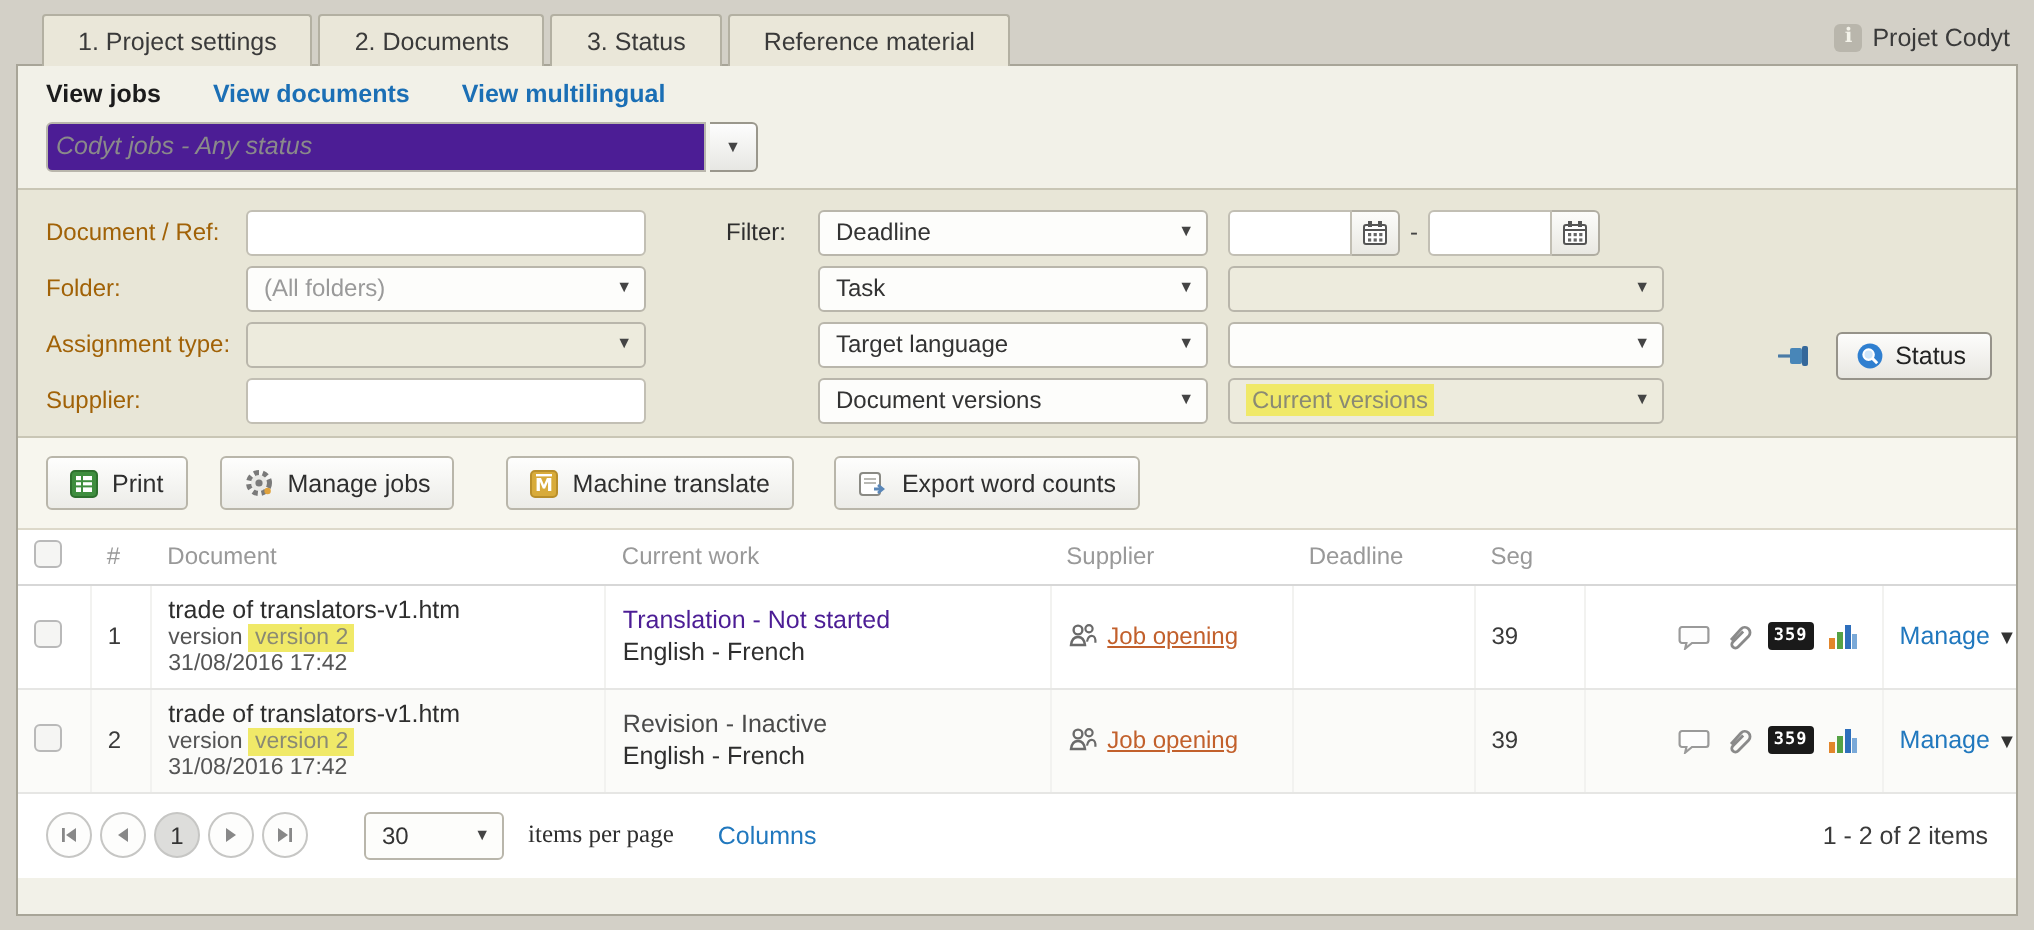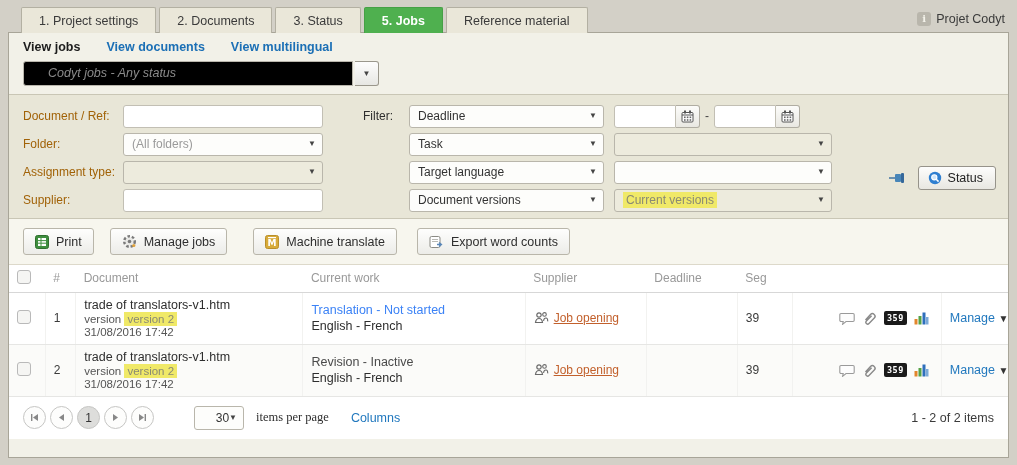--- a/index.html
+++ b/index.html
@@ -16,21 +16,21 @@
 
   
   .panel { position:absolute; top:32px; left:8px; right:8px; bottom:7px; background:#f2f1e8; border:1px solid #a8a598; }
 
   .subnav { display:flex; gap:26px; padding:7px 14px 4px; }
   .subnav .snav { font-weight:bold; font-size:12.5px; cursor:pointer; }
   .snav.current { color:#1c1c1c; }
   .snav.link { color:#1b6fb5; }
 
   .search-select-row { display:flex; align-items:center; padding:3px 14px 8px; }
-  .saved-search-box { width:330px; height:25px; background:#000000; border:1px solid #b9b6ac; border-radius:3px 0 0 3px; padding:4px 24px; color:#8a8a8a; font-style:italic; font-size:12.5px; }
+  .saved-search-box { width:330px; height:25px; background:#4c1d95; border:1px solid #b9b6ac; border-radius:3px 0 0 3px; padding:4px 4px; color:#8a8a8a; font-style:italic; font-size:12.5px; }
   .saved-search-btn { width:24px; height:25px; border:1px solid #9a978c; border-left:none; border-radius:0 3px 3px 0; background:linear-gradient(#fdfdfd,#e7e7e3); display:flex; align-items:center; justify-content:center; cursor:pointer; margin-left:2px; }
   .caret { font-size:8px; color:#444; line-height:1; }
 
   
   .filter-panel { background:#e8e6d7; border-top:1px solid #c9c6b5; border-bottom:1px solid #c9c6b5; padding:9px 14px 2px; position:relative; }
   .frow { display:flex; align-items:center; height:24px; margin-bottom:4px; }
   .flabel { width:100px; color:#a16207; }
   .fcell { width:200px; display:flex; }
   .filterword { width:46px; margin-left:40px; color:#2e2e2e; }
   .fprimary { width:195px; }
@@ -56,52 +56,51 @@
   table { border-collapse:collapse; table-layout:fixed; width:100%; background:#fff; }
   col.c-chk{width:36px} col.c-num{width:30px} col.c-doc{width:225px} col.c-work{width:220px} col.c-sup{width:120px} col.c-dead{width:90px} col.c-seg{width:55px} col.c-ico{width:147px} col.c-man{width:66px}
   thead td { height:27px; color:#999; font-size:12px; border-bottom:1px solid #d7d7d7; padding:0 8px; background:#fff; }
   tbody td { height:52px; border-bottom:1px solid #e6e6e4; border-right:1px solid #f2f2f0; padding:4px 8px; vertical-align:middle; }
   tbody td:last-child { border-right:none; }
   tbody tr.alt td { background:#fbfbf9; }
   .docname { color:#2e2e2e; font-size:12.5px; }
   .docver { color:#555; font-size:11.5px; margin:1px 0; }
   .docdate { color:#555; font-size:11.5px; }
   .work1 { font-size:12.5px; }
-  .work1.orange { color:#3b82f6; }
+  .work1.orange { color:#4c1d95; }
   .work1.gray { color:#4a4a4a; }
   .work2 { color:#2e2e2e; font-size:12.5px; margin-top:2px; }
   .supplier { display:flex; align-items:center; gap:5px; }
   .joblink { color:#c2602c; text-decoration:underline; cursor:pointer; font-size:12px; }
   .seg { color:#3a3a3a; }
   .icons-cell { display:flex; align-items:center; justify-content:flex-end; gap:7px; padding-right:4px; }
   .badge { background:#1a1a1a; color:#fff; font-family:"DejaVu Sans Mono", monospace; font-size:8.5px; font-weight:bold; padding:2px 3px; border-radius:2px; letter-spacing:.5px; }
   .manage { color:#2178be; font-size:12.5px; cursor:pointer; white-space:nowrap; }
   .manage .mcaret { color:#333; font-size:10px; }
   .chk { width:14px; height:14px; border:1px solid #b9b9b9; border-radius:3px; background:#f5f5f3; display:inline-block; cursor:pointer; }
 
   
   .pagination { display:flex; align-items:center; padding:9px 14px; background:#fff; }
   .pager { display:flex; gap:4px; align-items:center; }
   .pbtn { width:23px; height:23px; border-radius:50%; border:1px solid #c6c6c4; background:#fdfdfc; display:flex; align-items:center; justify-content:center; cursor:pointer; color:#888; }
   .pbtn.cur { background:#dddddb; color:#333; font-size:12px; }
-  .psize { margin-left:40px; width:50px; height:24px;justify-content:flex-end; }
+  .psize { margin-left:28px; width:70px; height:24px; }
   .ipp { margin-left:12px; color:#2e2e2e; font-size:12.5px;font-family:Liberation Serif, serif; }
   .columns-link { margin-left:22px; color:#2178be; font-size:12.5px; cursor:pointer; }
   .range { margin-left:auto; color:#3a3a3a; font-size:12.5px; }
 
   svg { display:block; }
 </style>
 </head>
 <body>
 
 <div class="tabstrip">
   <div class="tab">1. Project settings</div>
   <div class="tab">2. Documents</div>
   <div class="tab">3. Status</div>
-  <div class="tab active">5. Jobs</div>
   <div class="tab">Reference material</div>
   <div class="spacer"></div>
   <div class="project-info">
     <span class="info-icon">i</span>
     <span>Projet Codyt</span>
   </div>
 </div>
 
 <div class="panel">
 

